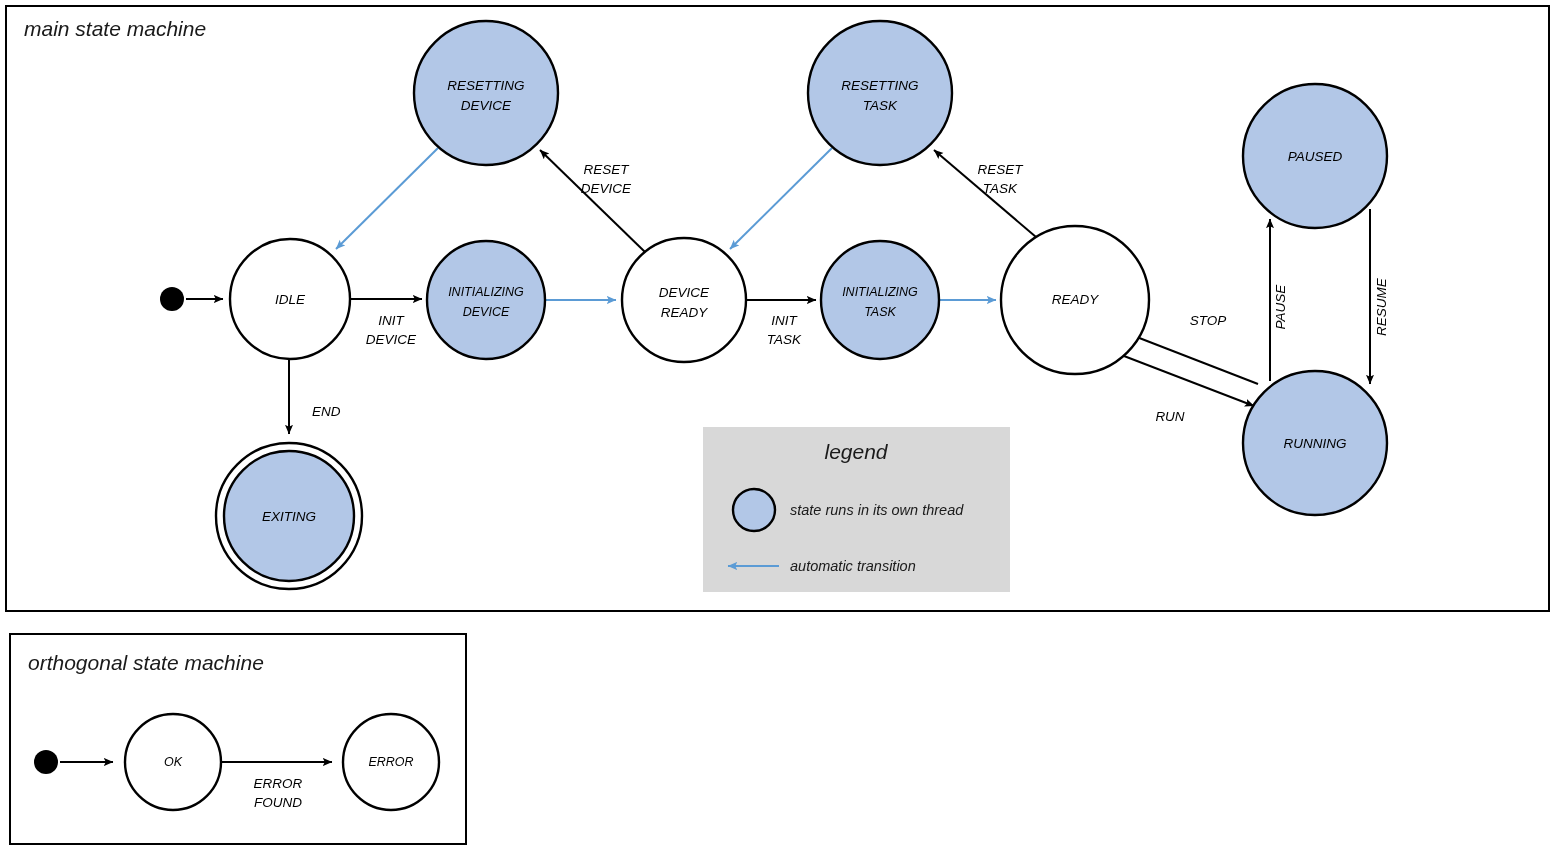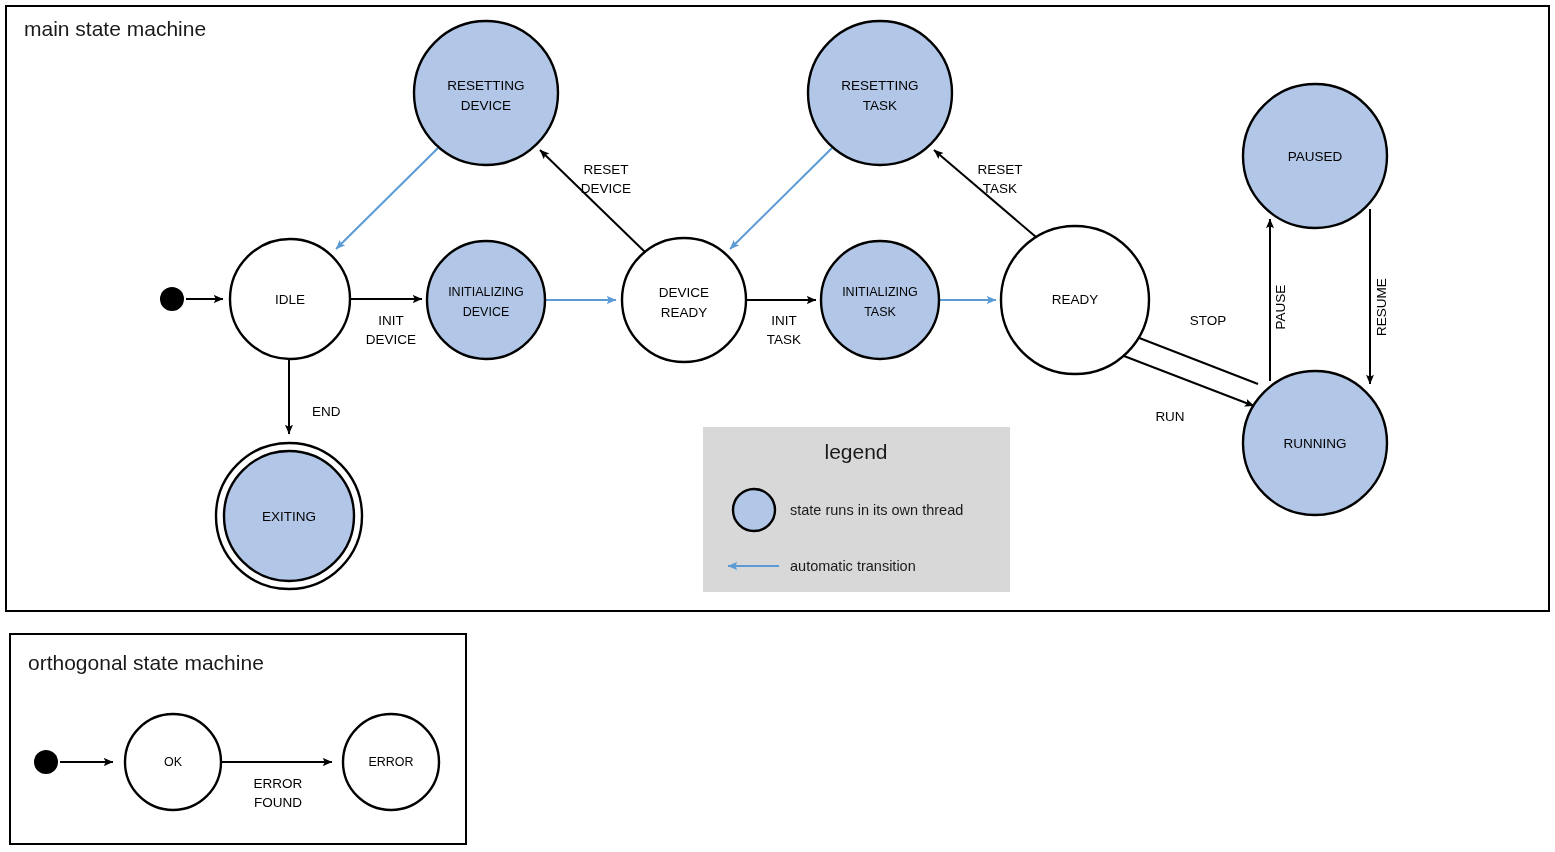--- a/index.html
+++ b/index.html
@@ -10,20 +10,21 @@
   body {
     width: 1555px;
     height: 852px;
     font-family: "Liberation Sans", sans-serif;
     overflow: hidden;
   }
   #canvas {
     position: relative;
     width: 1555px;
     height: 852px;
+    font-style: italic;
   }
   svg#diagram {
     position: absolute;
     left: 0;
     top: 0;
     width: 1555px;
     height: 852px;
   }
   .panel-frame {
     fill: #ffffff;

